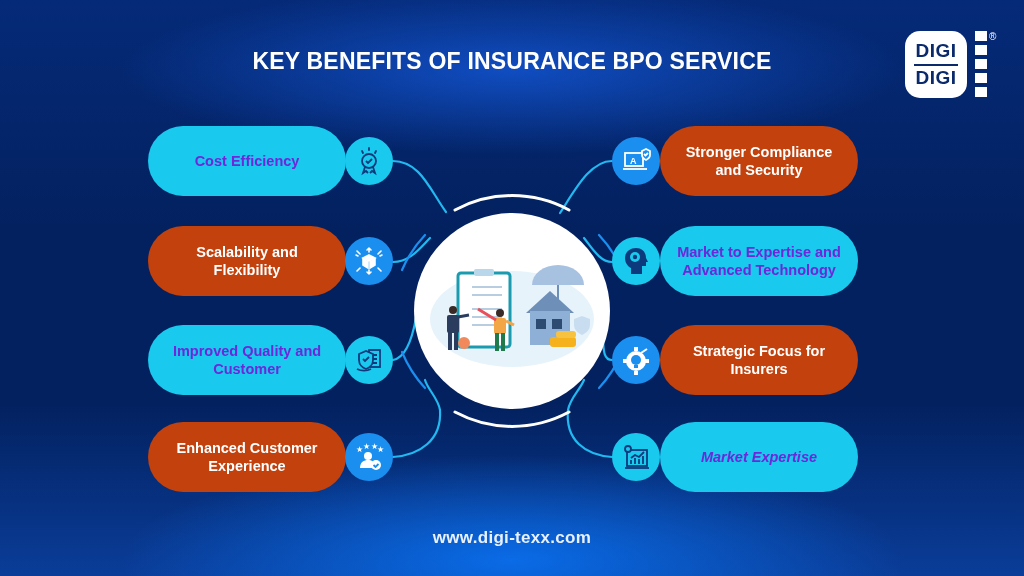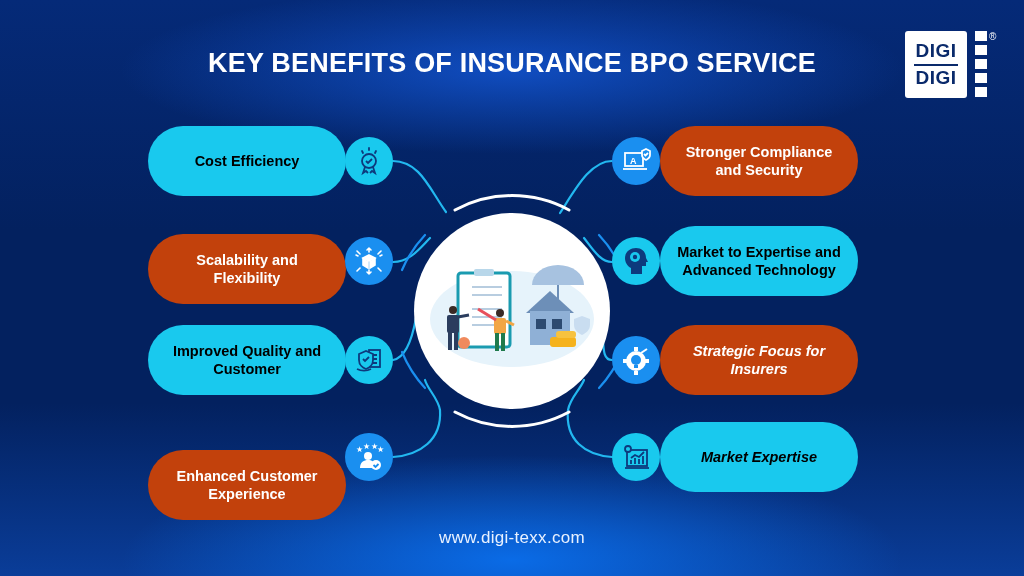--- a/index.html
+++ b/index.html
@@ -5,37 +5,37 @@
   html,body{margin:0;padding:0;}
   body{width:1024px;height:576px;overflow:hidden;position:relative;
     font-family:"Liberation Sans",sans-serif;
     background:#031f5e;}
   .bg{position:absolute;inset:0;
     background:
       radial-gradient(ellipse 560px 120px at 512px 70px, rgba(20,90,220,0.75), rgba(20,90,220,0) 70%),
       radial-gradient(ellipse 520px 140px at 512px 560px, rgba(10,110,235,0.95), rgba(10,110,235,0) 75%),
       linear-gradient(180deg,#052a78 0%,#03215f 40%,#03215f 70%,#0a3d99 100%);}
   .title{position:absolute;left:0;right:0;top:48px;text-align:center;
-    color:#fff;font-weight:bold;font-size:27px;letter-spacing:0.2px;}
-  .logo{position:absolute;left:905px;top:31px;width:62px;height:67px;background:#fff;border-radius:3px;
+    color:#fff;font-weight:bold;font-size:23px;letter-spacing:0.2px;}
+  .logo{position:absolute;left:905px;top:31px;width:62px;height:67px;background:#fff;border-radius:15px;
     display:flex;flex-direction:column;align-items:center;justify-content:center;}
   .logo .l1,.logo .l2{color:#0a2a6b;font-weight:bold;font-size:19px;line-height:20px;letter-spacing:0.5px;}
   .logo .bar{width:44px;height:2px;background:#0a2a6b;margin:3px 0 2px;}
   .film{position:absolute;left:975px;top:31px;width:12px;}
   .film span{display:block;width:12px;height:10px;background:#fff;margin-bottom:4px;}
   .reg{position:absolute;left:989px;top:31px;color:#fff;font-size:10px;}
   .pill{position:absolute;width:198px;height:70px;border-radius:36px;display:flex;align-items:center;justify-content:center;
     text-align:center;font-weight:bold;font-size:14.5px;line-height:18px;box-sizing:border-box;padding:0 14px;}
-  .light{background:#19c9ee;color:#000000;}
+  .light{background:#19c9ee;color:#6d28d9;}
   .mid{background:#c2410c;color:#fff;}
   .ic{position:absolute;width:48px;height:48px;border-radius:50%;display:flex;align-items:center;justify-content:center;}
   .ic.light{background:#19c9ee;}
   .ic.mid{background:#1a8ff0;}
   .center{position:absolute;left:414px;top:213px;width:196px;height:196px;border-radius:50%;background:#fff;overflow:hidden;}
-  .footer{position:absolute;left:0;right:0;top:528px;text-align:center;color:#e8f1ff;font-size:17px;letter-spacing:0.3px;}
+  .footer{position:absolute;left:0;right:0;top:528px;text-align:center;color:#e8f1ff;font-size:17px;letter-spacing:0.3px;font-weight:bold;}
   svg.lines{position:absolute;left:0;top:0;}
 </style>
 </head>
 <body>
 
 <div class="bg"></div>
 
 <div class="title">KEY BENEFITS OF INSURANCE BPO SERVICE</div>
 
 <div>
@@ -128,21 +128,21 @@
 <div class="ic light" style="left:345px;top:137px;">
   <svg width="30" height="30" viewBox="0 0 30 30" fill="none" stroke="#0d3a7d" stroke-width="1.8">
     <circle cx="15" cy="15" r="7"></circle>
       <path d="M12 15 l2 2 l4 -4"></path>
     <path d="M11 21 l-2 6 l3 -2 l2 2"></path>
       <path d="M19 21 l2 6 l-3 -2 l-2 2"></path>
     <path d="M8 5 l1 2 M15 2 v2 M22 5 l-1 2" stroke-linecap="round"></path>
   </svg>
 </div>
 
-<div class="pill mid" style="left:148px;top:226px;margin-top:8px;">
+<div class="pill mid" style="left:148px;top:226px;">
   <span>Scalability and Flexibility</span>
 </div>
 <div class="ic mid" style="left:345px;top:237px;">
   <svg width="30" height="30" viewBox="0 0 30 30" fill="#fff" stroke="#fff" stroke-width="1.6">
     <polygon points="15,9 21,12 15,15 9,12"></polygon>
       <polygon points="9,13 14,16 14,22 9,19"></polygon>
       <polygon points="21,13 16,16 16,22 21,19"></polygon>
     <g fill="none" stroke-linecap="round">
         <path d="M15 6 v-4 M15 2 l-2 2 M15 2 l2 2"></path>
         <path d="M15 24 v4 M15 28 l-2 -2 M15 28 l2 -2"></path>
@@ -160,21 +160,21 @@
 <div class="ic light" style="left:345px;top:336px;">
   <svg width="30" height="30" viewBox="0 0 30 30" fill="none" stroke="#0d3a7d" stroke-width="1.8">
     <rect x="15" y="5" width="11" height="17"></rect>
       <path d="M18 10 h5 M18 14 h5 M18 18 h5"></path>
     <path d="M5 9 l7 -3 l7 3 v6 c0 5 -4 8 -7 9 c-3 -1 -7 -4 -7 -9 z" fill="#19c9ee"></path>
     <path d="M9 14 l2 2 l4 -4"></path>
       <path d="M3 24 c4 2 10 2 14 0"></path>
   </svg>
 </div>
 
-<div class="pill mid" style="left:148px;top:422px;margin-top:28px;">
+<div class="pill mid" style="left:148px;top:422px;">
   <span>Enhanced Customer Experience</span>
 </div>
 <div class="ic mid" style="left:345px;top:433px;">
   <svg width="30" height="30" viewBox="0 0 30 30" fill="#fff">
     <text x="2" y="10" font-size="8" fill="#fff">★</text>
       <text x="9" y="7" font-size="8" fill="#fff">★</text>
       <text x="17" y="7" font-size="8" fill="#fff">★</text>
       <text x="23" y="10" font-size="8" fill="#fff">★</text>
     <circle cx="14" cy="14" r="4"></circle>
       <path d="M6 26 c0 -6 4 -8 8 -8 c4 0 6 2 6 4 v4 z"></path>
@@ -214,21 +214,21 @@
         <rect x="13" y="2" width="4" height="4"></rect>
         <rect x="13" y="26" width="4" height="4"></rect>
         <rect x="2" y="14" width="4" height="4"></rect>
         <rect x="24" y="14" width="4" height="4"></rect>
       </g>
     <circle cx="15" cy="15" r="5" fill="#1a8ff0"></circle>
       <path d="M13 20 h4 v3 h-4 z" fill="#1a8ff0"></path>
     <path d="M20 8 l6 -4" stroke="#fff" stroke-width="2"></path>
   </svg>
 </div>
-<div class="pill mid" style="left:660px;top:325px;font-style:italic;">
+<div class="pill mid" style="left:660px;top:325px;">
   <span>Strategic Focus for Insurers</span>
 </div>
 
 <div class="ic light" style="left:612px;top:433px;">
   <svg width="30" height="30" viewBox="0 0 30 30" fill="none" stroke="#0d3a7d" stroke-width="1.8">
     <rect x="6" y="8" width="20" height="16"></rect>
       <path d="M4 26 h24"></path>
     <circle cx="7" cy="7" r="3" fill="#19c9ee"></circle>
     <path d="M10 22 v-4 M14 22 v-6 M18 22 v-5 M22 22 v-8"></path>
     <path d="M10 16 l4 -3 l4 2 l5 -5"></path>

